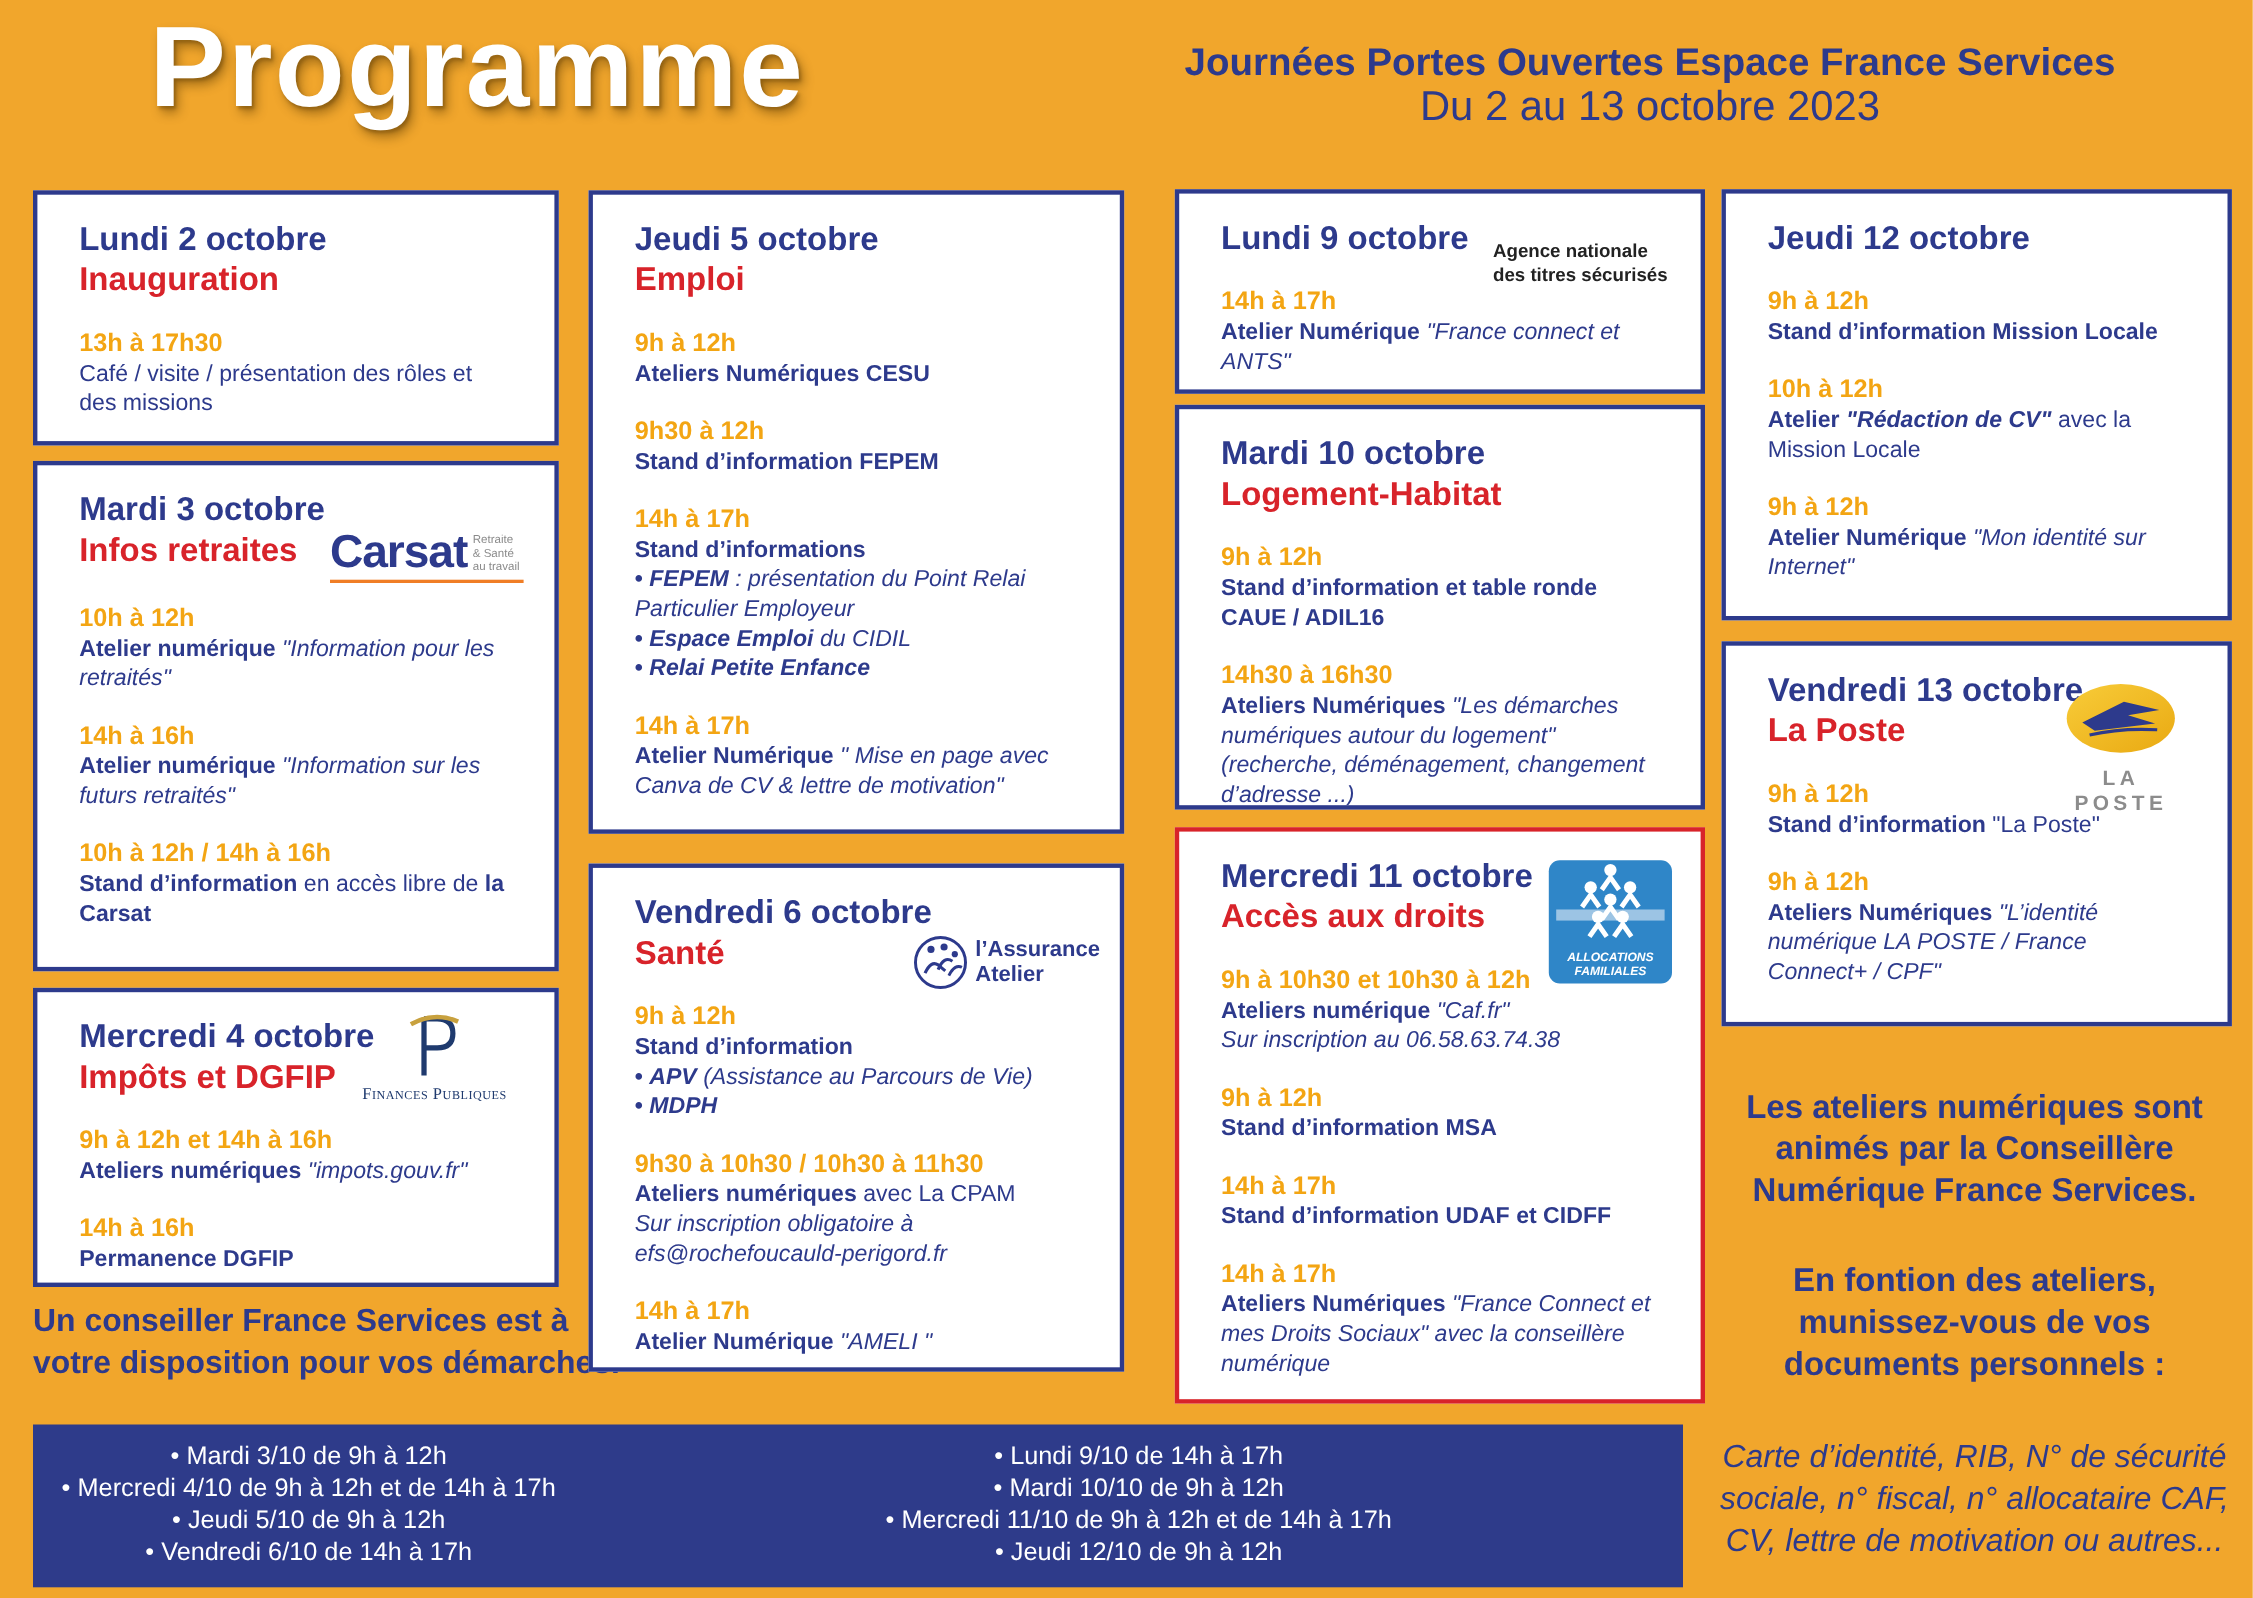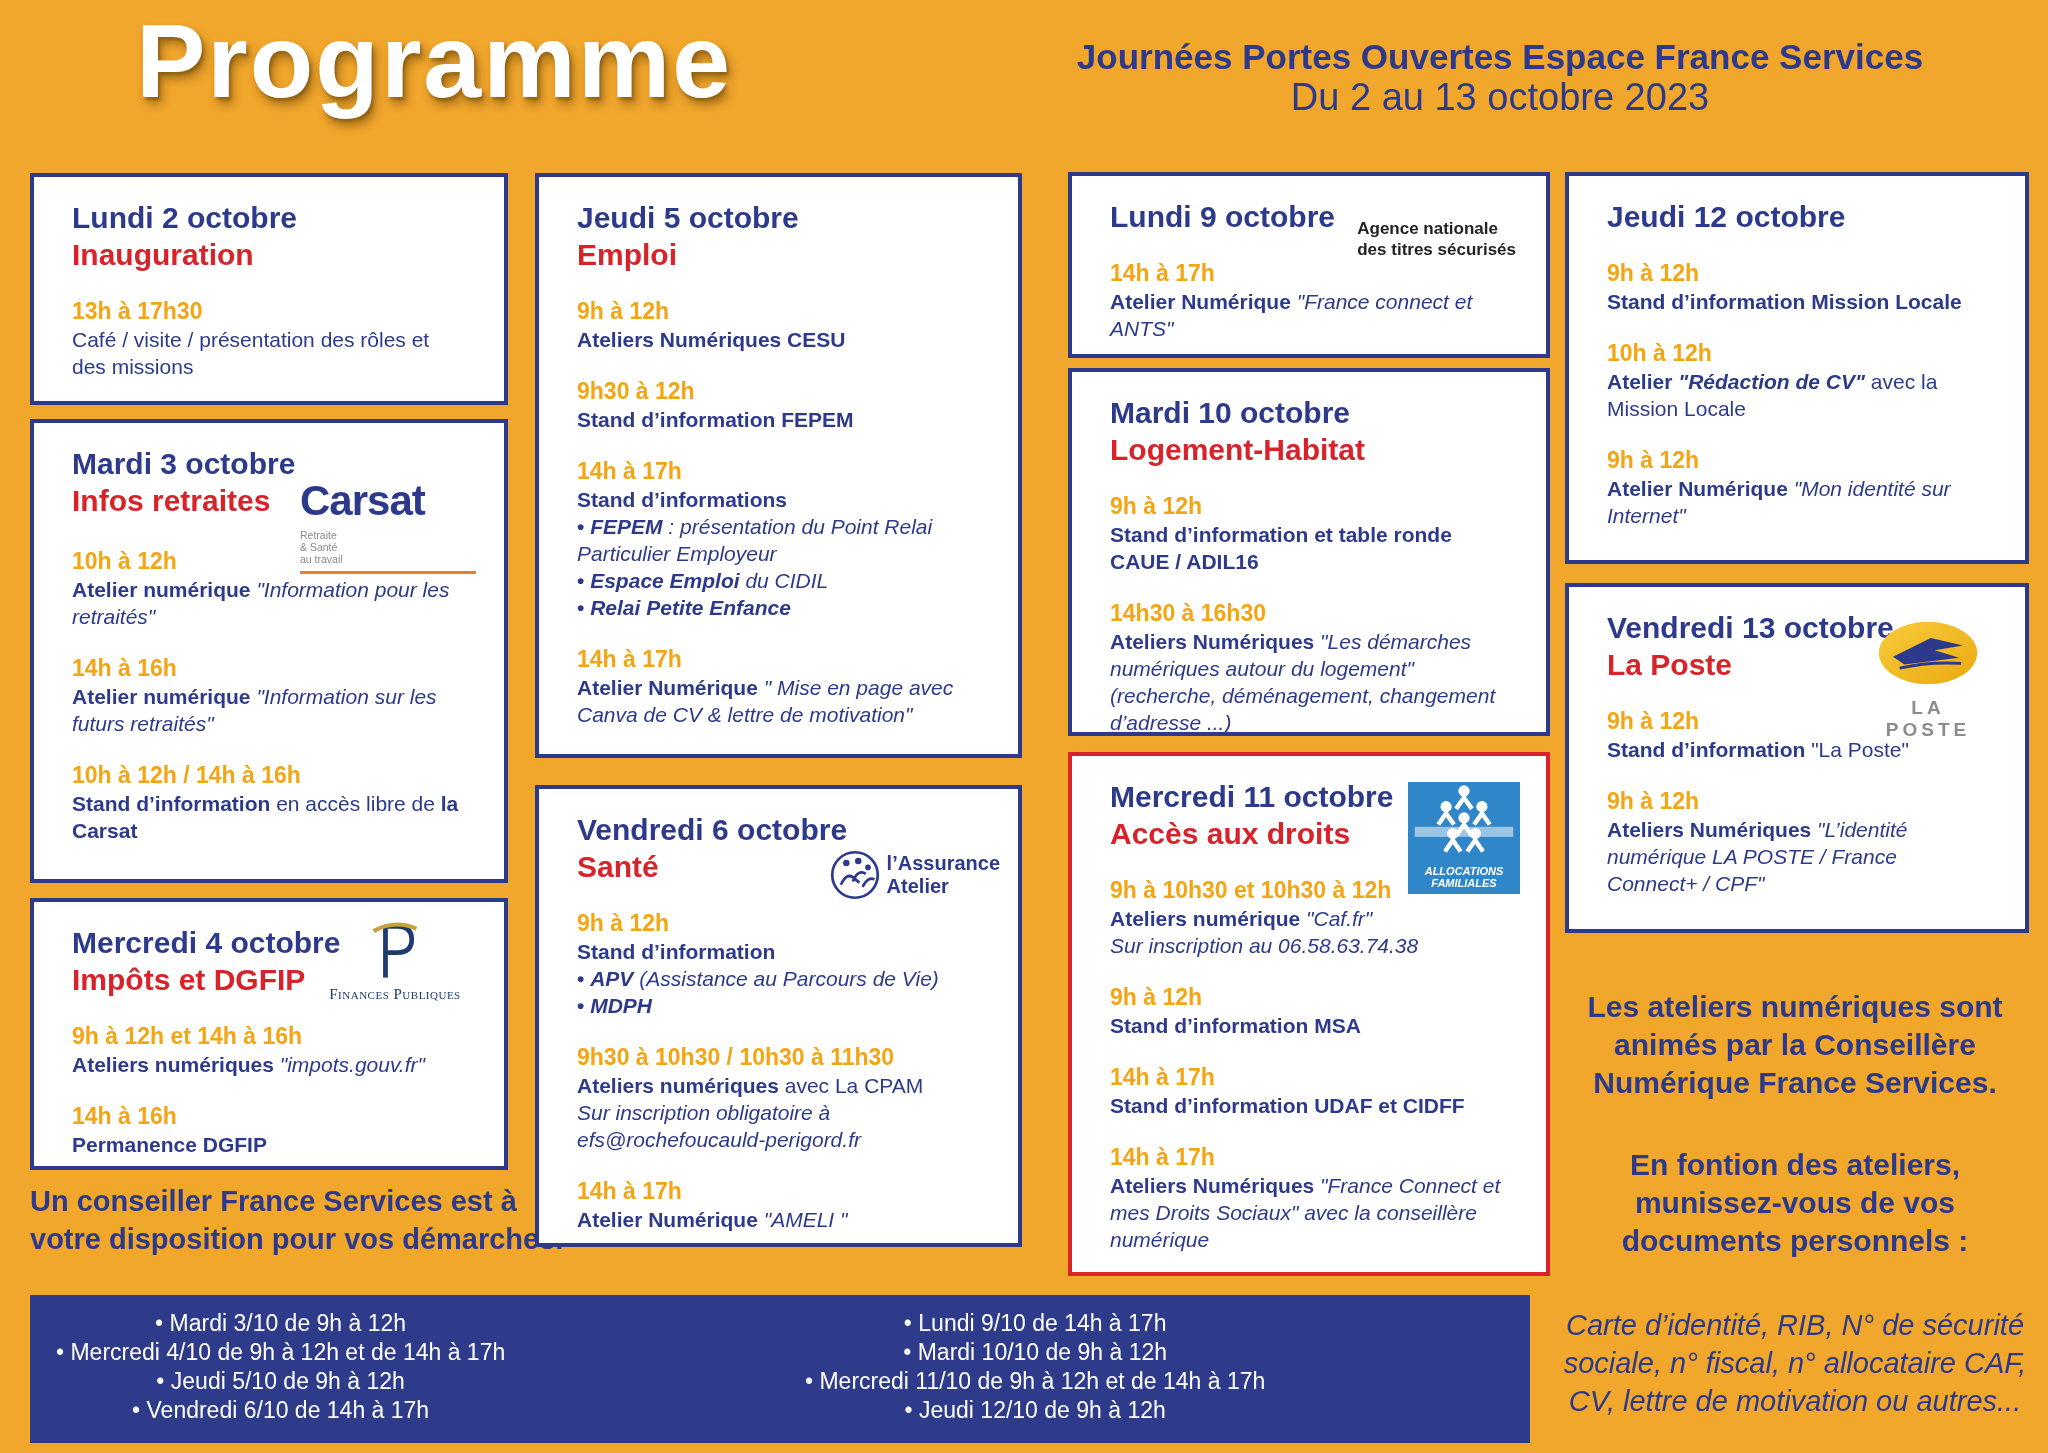--- a/index.html
+++ b/index.html
@@ -56,32 +56,32 @@
   .banner{position:absolute;left:30px;top:1295px;width:1500px;height:148px;background:var(--c-banner);}
   .banner ul{position:absolute;top:14px;margin:0;padding:0;list-style:none;text-align:center;}
   .banner ul.banner-left{left:26px;}
   .banner ul.banner-right{left:775px;}
   .banner li{font-size:23px;line-height:29px;color:#fff;}
   .banner li::before{content:"• ";}
 
   
   .logo{position:absolute;}
   .logo-carsat{right:28px;top:58px;width:176px;}
-  .carsat-row{display:flex;align-items:flex-start;gap:5px;flex-direction:column;}
+  .carsat-row{display:flex;align-items:center;gap:5px;}
   .carsat-word{font-size:42px;font-weight:700;color:var(--c-blue);line-height:40px;letter-spacing:-1px;}
   .carsat-tag{font-size:10.5px;color:#8a8a8a;line-height:12px;white-space:pre-line;padding-top:3px;}
   .carsat-line{height:3px;background:#f07e26;margin-top:6px;}
   .logo-fp{right:34px;top:16px;width:150px;text-align:center;}
   .fp-caption{font-family:"Liberation Serif",serif;font-variant:small-caps;font-size:15px;
     color:#1f3a6e;letter-spacing:.5px;margin-top:2px;}
   .logo-am{right:18px;top:60px;display:flex;align-items:center;gap:6px;}
   .am-text{font-size:20px;font-weight:700;color:var(--c-blue);line-height:23px;white-space:pre-line;text-align:left;}
   .logo-ants{right:30px;top:42px;}
   .ants-text{font-size:17px;font-weight:600;color:#222;line-height:21px;white-space:pre-line;}
-  .logo-caf{right:26px;top:26px;width:112px;height:112px;background:#2f86c8;border-radius:0;}
+  .logo-caf{right:26px;top:26px;width:112px;height:112px;background:#2f86c8;border-radius:10px;}
   .caf-caption{position:absolute;left:0;right:0;bottom:5px;text-align:center;color:#fff;
     font-size:11px;font-weight:700;font-style:italic;line-height:12px;white-space:pre-line;}
   .logo-lp{right:34px;top:32px;width:126px;text-align:center;}
   .lp-caption{font-size:19px;font-weight:700;color:#8c8c8c;letter-spacing:4px;margin-top:4px;}
 </style>
 </head>
 <body>
 
 <div class="page">
 

